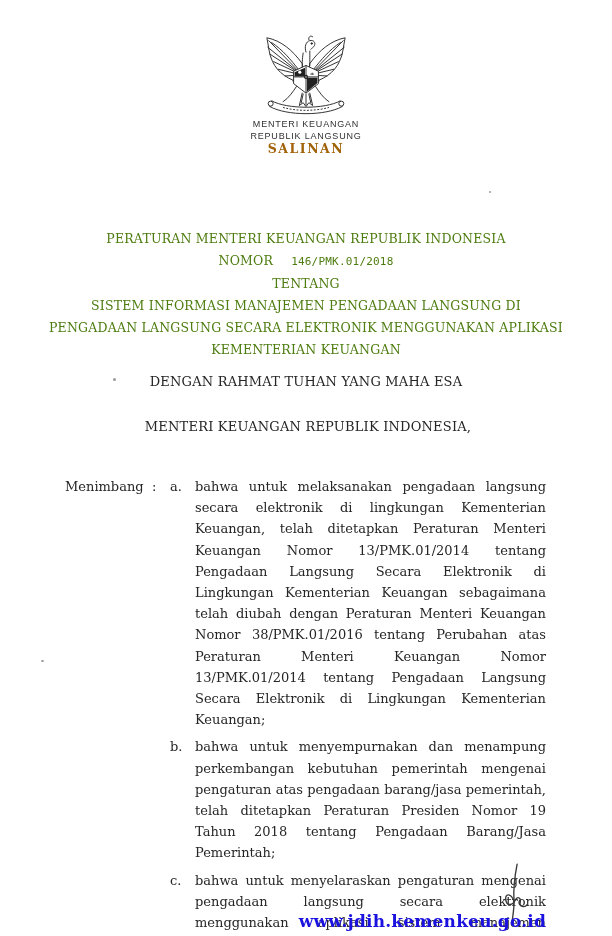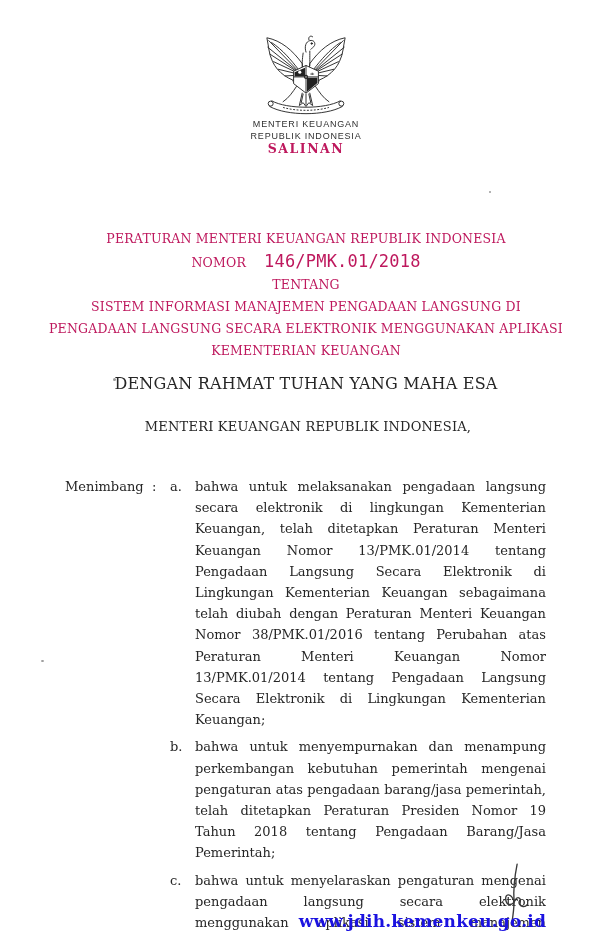--- a/index.html
+++ b/index.html
@@ -26,38 +26,38 @@
   }
   .ministry-line {
     font-family:"Liberation Sans", sans-serif;
     font-size:9px; letter-spacing:0.8px;
     line-height:12px; color:#303030;
   }
   .salinan {
     font-family:"DejaVu Serif", serif;
     font-weight:bold; font-size:12.5px;
     letter-spacing:1.5px; line-height:14px;
-    color:#be185d;
+    color:#a16207;
   }
   
   .title-block {
     position:absolute; top:220px; left:40px; right:40px;
     text-align:center;
     font-size:12.5px; line-height:22px;
-    letter-spacing:0.2px; color:#be185d;
+    letter-spacing:0.2px; color:#4d7c0f;
   }
   .nomor-value {
     font-family:"DejaVu Sans Mono", monospace;
-    font-size:17px;
+    font-size:11px;
     margin-left:18px;
   }
   
   .invocation {
     position:absolute; top:366px; left:0; right:0;
-    text-align:center; font-size:16px; letter-spacing:0.2px;
+    text-align:center; font-size:13px; letter-spacing:0.2px;
   }
   .authority {
     position:absolute; top:411px; left:4px; right:0;
     text-align:center; font-size:13px; letter-spacing:0.2px;
   }
   
   .menimbang {
     position:absolute; top:468px; left:65px; width:481px;
     display:grid;
     grid-template-columns:87px 18px 1fr;
@@ -139,21 +139,21 @@
         <path d="M14,71 C30,80 70,80 86,71 L88,77 C70,87 30,87 12,77 Z"></path>
         <circle cx="13" cy="74" r="2.6"></circle>
         <circle cx="87" cy="74" r="2.6"></circle>
         <path d="M26,78 C40,82 60,82 74,78" fill="none" stroke-dasharray="2,1.6"></path>
       </g>
     </svg>
   </div>
 
   <div class="letterhead">
     <div class="ministry-line">MENTERI KEUANGAN</div>
-    <div class="ministry-line">REPUBLIK INDONESIA</div>
+    <div class="ministry-line">REPUBLIK LANGSUNG</div>
     <div class="salinan">SALINAN</div>
   </div>
 
   <div class="title-block">
     <div>PERATURAN MENTERI KEUANGAN REPUBLIK INDONESIA</div>
     <div>
       <span>NOMOR</span><span class="nomor-value">146/PMK.01/2018</span>
     </div>
     <div>TENTANG</div>
     <div>SISTEM INFORMASI MANAJEMEN PENGADAAN LANGSUNG DI</div>

